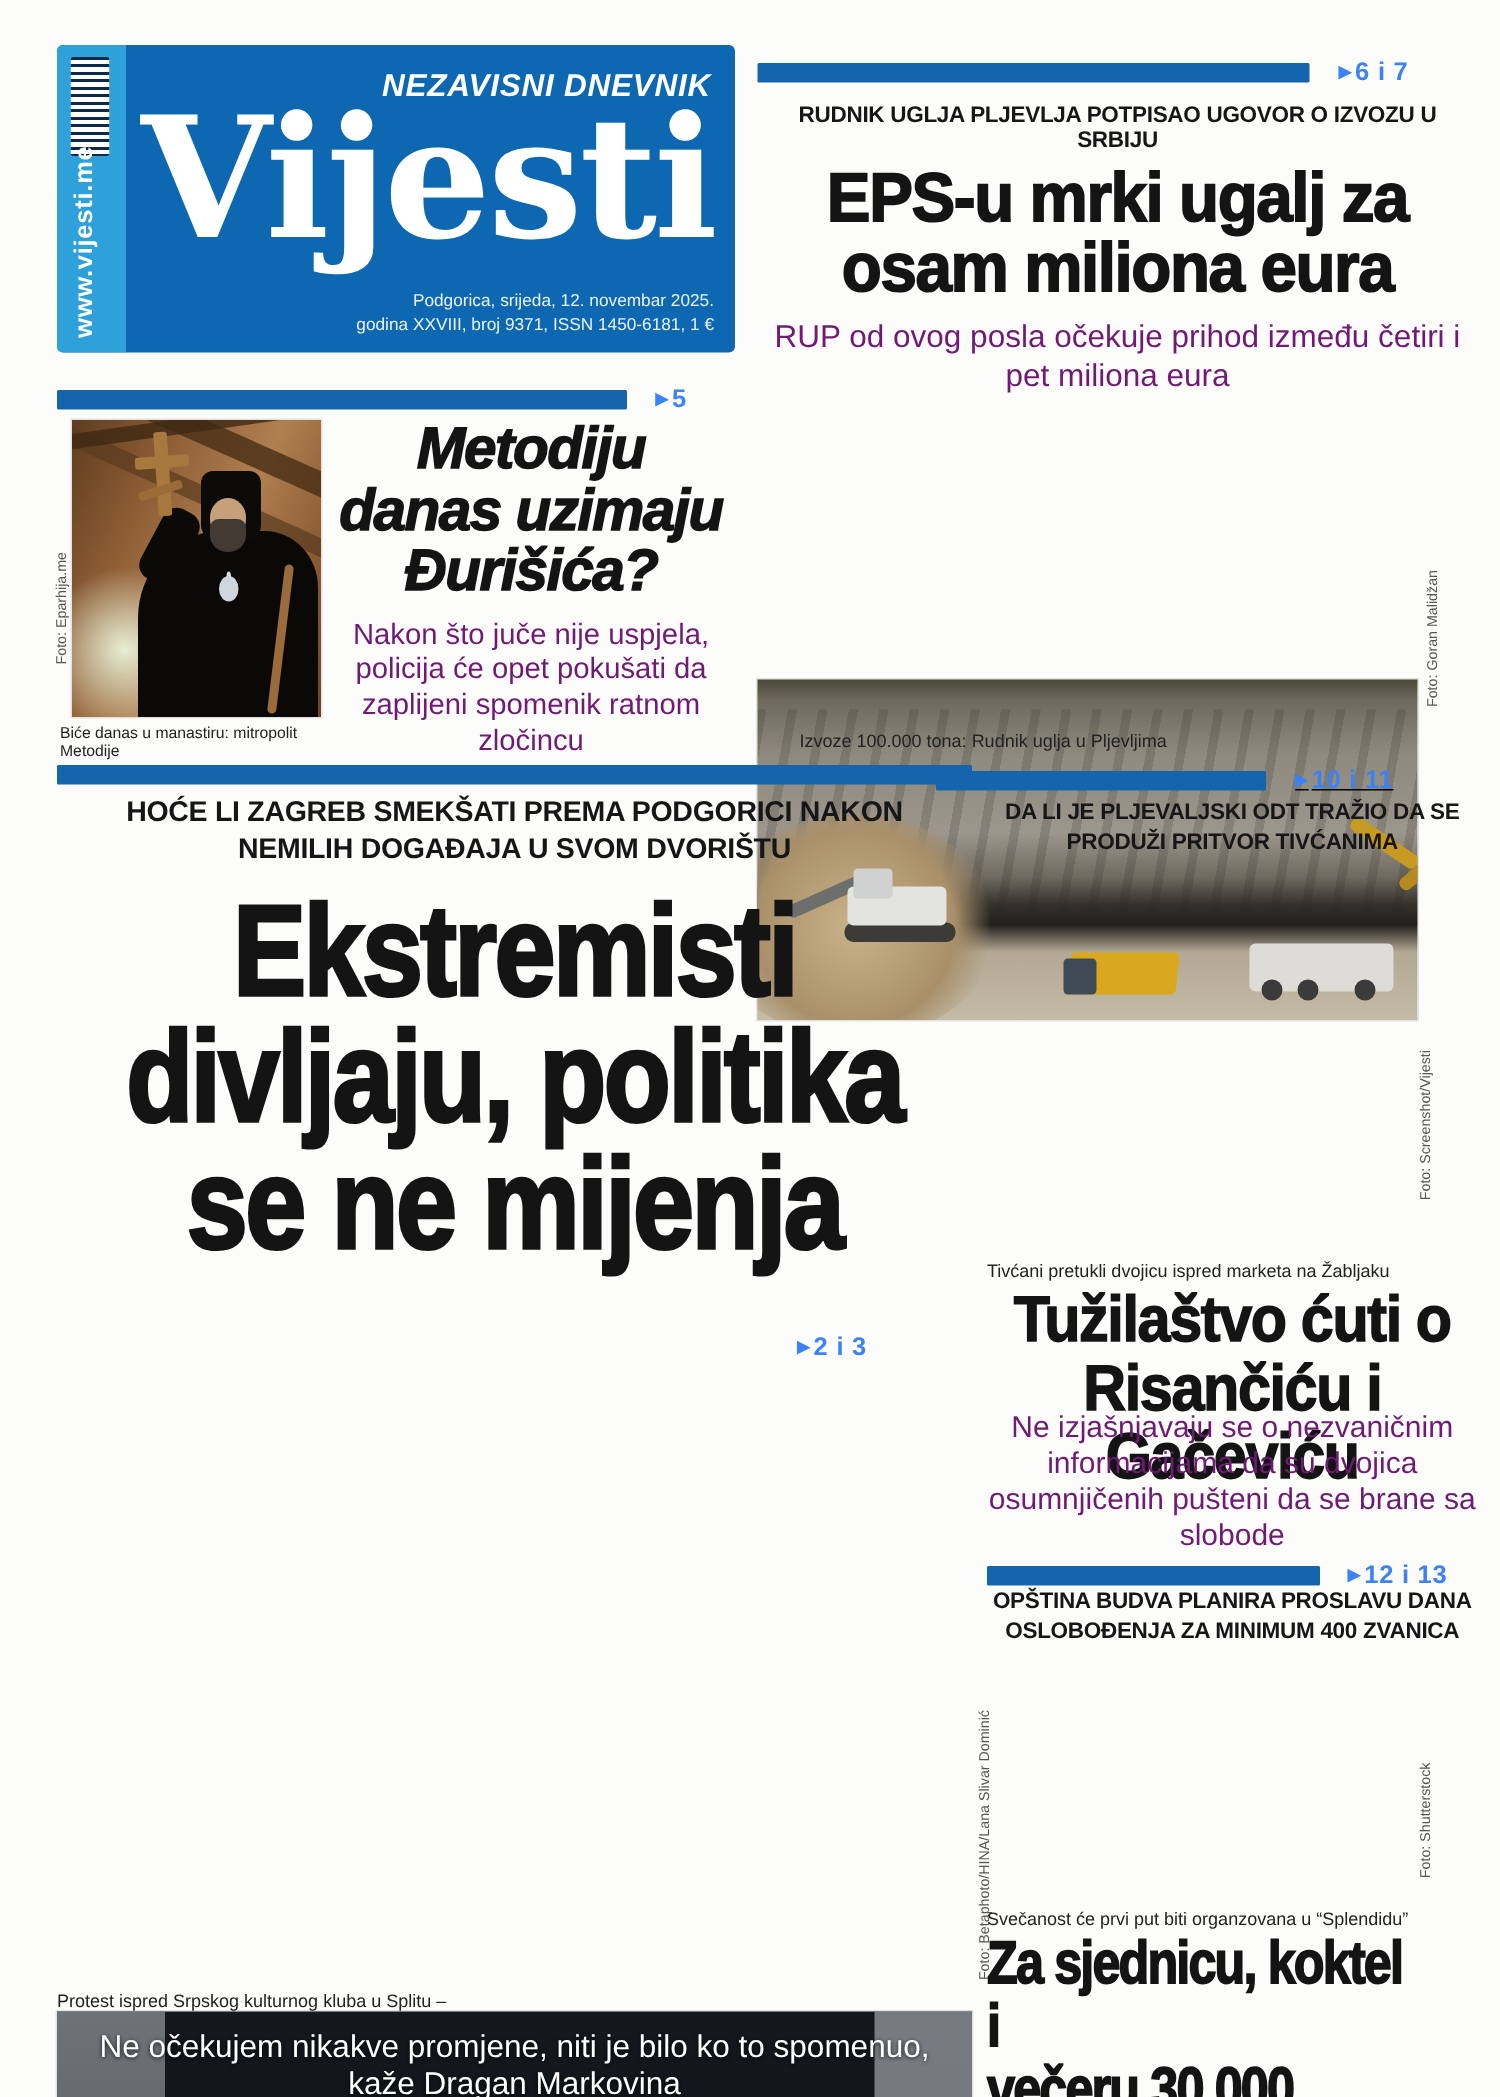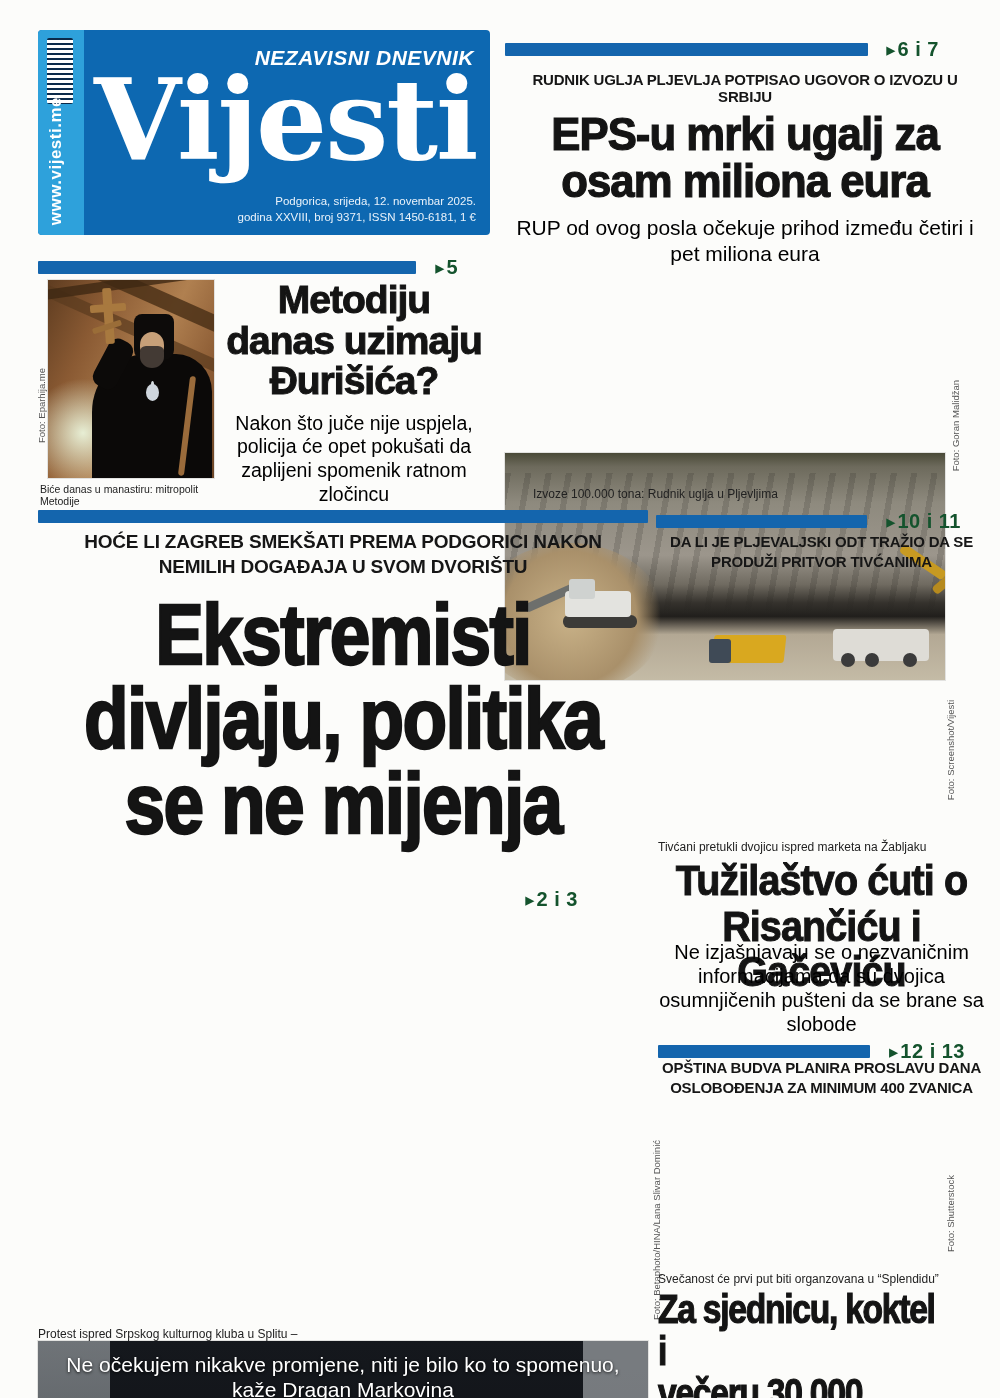--- a/index.html
+++ b/index.html
@@ -14,60 +14,60 @@
   .site-vert{position:absolute;left:8px;bottom:10px;writing-mode:vertical-rl;transform:rotate(180deg);
              color:#fff;font-weight:bold;font-size:17px;letter-spacing:.5px;}
   .tagline{position:absolute;right:16px;top:16px;color:#fff;font-style:italic;font-weight:bold;
            font-size:21px;letter-spacing:.5px;}
   .logo-word{position:absolute;left:56px;top:34px;color:#fff;font-family:"DejaVu Serif",serif;
              font-weight:bold;font-size:112px;line-height:1;letter-spacing:-2px;}
   .datelines{position:absolute;right:14px;bottom:10px;color:#eaf3fb;font-size:11.5px;line-height:1.4;text-align:right;}
   
   .bar-row{display:flex;align-items:center;}
   .bar{flex:1;height:13px;background:#1465ad;border-radius:1px;}
-  .pgmark{color:#14532d;font-weight:bold;font-size:20px;margin-left:19px;white-space:nowrap;letter-spacing:.5px;}
+  .pgmark{color:#3b82f6;font-weight:bold;font-size:17px;margin-left:19px;white-space:nowrap;letter-spacing:.5px;}
   .pgmark::before{content:"\25B6";font-size:11px;margin-right:2px;vertical-align:2px;}
   .kicker{font-weight:bold;color:#161616;text-align:center;letter-spacing:-.2px;}
-  .dek{color:#000000;text-align:center;}
+  .dek{color:#701a75;text-align:center;}
   .hl{font-weight:bold;color:#141414;text-align:center;letter-spacing:-1px;}
   .caption{font-size:12px;color:#222;}
   .credit-v{writing-mode:vertical-rl;transform:rotate(180deg);font-size:9.5px;color:#555;white-space:nowrap;}
   .photo{position:relative;overflow:hidden;box-shadow:0 0 0 1px rgba(0,0,0,.10);background:#888;}
   .sx{display:block;transform:scaleX(.85);transform-origin:center;}
   
   .top-story{left:505px;top:30px;width:480px;}
   .top-story .bar-row{padding-right:46px;margin-top:8px;}
   .top-story .kicker{font-size:15px;margin-top:10px;}
   .top-hl{font-size:46px;line-height:1.02;margin-top:6px;-webkit-text-stroke:1.2px #141414;}
   .top-dek{font-size:21px;line-height:1.25;margin-top:10px;}
   
   .bar5-row{left:38px;top:256px;width:452px;padding-right:32px;box-sizing:border-box;}
   .met-photo{left:48px;top:280px;width:166px;height:198px;}
   .met-credit{left:36px;top:368px;}
   .met-caption{left:40px;top:483px;width:200px;font-size:10.5px;}
   .met-text{left:218px;top:280px;width:272px;}
-  .met-hl{font-size:39px;line-height:1.04;-webkit-text-stroke:1px #141414;}
+  .met-hl{font-size:39px;line-height:1.04;font-style:italic;-webkit-text-stroke:1px #141414;}
   .met-dek{font-size:19.5px;line-height:1.22;margin-top:10px;}
   
   .mine-photo{left:505px;top:255px;width:440px;height:227px;}
   .mine-credit{left:950px;top:380px;}
   .mine-caption{left:533px;top:487px;width:440px;}
   
   .cbar{left:38px;top:510px;width:610px;height:13px;background:#1465ad;border-radius:1px;}
   .c-kicker{left:58px;top:530px;width:570px;font-size:19px;line-height:1.3;}
   .c-hl{left:38px;top:592px;width:610px;font-size:86px;line-height:.98;letter-spacing:-2px;
         font-weight:bold;color:#141414;text-align:center;-webkit-text-stroke:2.4px #141414;}
   .c-mark{left:38px;top:888px;width:540px;text-align:right;}
   .main-photo{left:38px;top:916px;width:610px;height:406px;}
   .quotes{position:absolute;left:10px;top:12px;width:590px;color:#fff;text-align:center;
           font-size:21px;line-height:1.18;text-shadow:0 1px 3px rgba(0,0,0,.8);}
   .main-credit{left:651px;top:1140px;}
   .main-caption{left:38px;top:1327px;width:610px;}
   
-  .rbar10{left:656px;top:510px;width:327px;padding-right:22px;box-sizing:border-box;}
+  .rbar10{left:624px;top:510px;width:327px;padding-right:22px;box-sizing:border-box;text-decoration:underline;}
   .r-kicker10{left:658px;top:532px;width:327px;font-size:15px;line-height:1.3;}
   .cctv-credit{left:945px;top:700px;}
   .cctv-caption{left:658px;top:840px;width:300px;}
   .tuz-hl{left:658px;top:858px;width:327px;font-size:43px;line-height:1.06;-webkit-text-stroke:1px #141414;}
   .tuz-hl .sx{transform:scaleX(.92);}
   .tuz-dek{left:658px;top:940px;width:327px;font-size:20px;line-height:1.2;}
   .rbar12{left:658px;top:1040px;width:327px;padding-right:20px;box-sizing:border-box;}
   .r-kicker12{left:658px;top:1058px;width:327px;font-size:15px;line-height:1.3;}
   .resort-credit{left:945px;top:1175px;}
   .resort-caption{left:658px;top:1272px;width:300px;}

